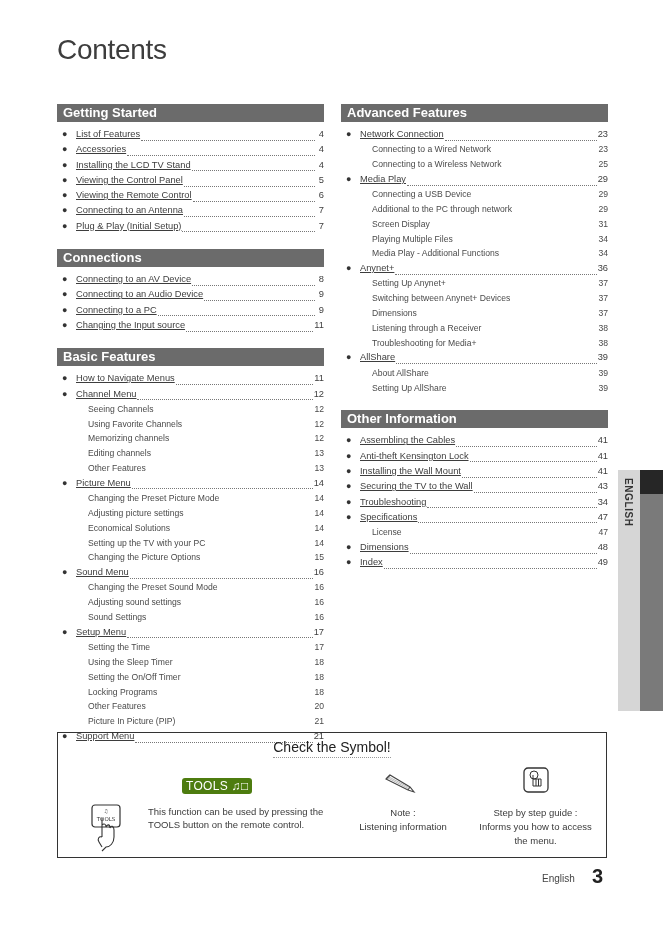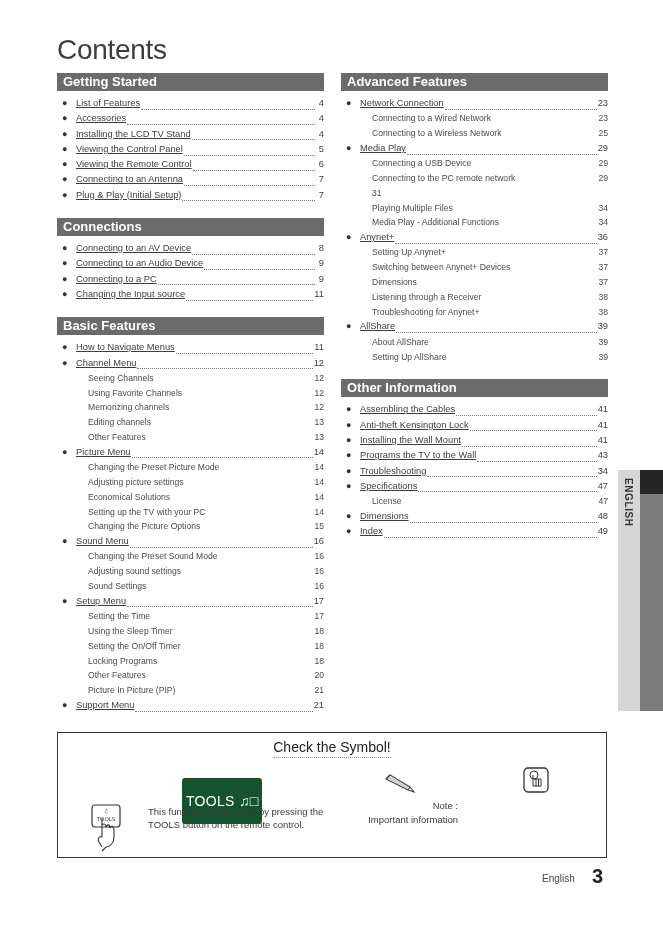--- a/index.html
+++ b/index.html
@@ -5,21 +5,21 @@
     * { box-sizing: border-box; margin: 0; padding: 0; }
     html, body { width: 663px; height: 941px; background: #ffffff; overflow: hidden; }
     body { position: relative; font-family: "Liberation Sans", sans-serif; color: #3a3a3a; }
 
     .page-title {
       position: absolute; left: 57px; top: 34px;
       font-family: "Liberation Sans", sans-serif;
       font-size: 28px; font-weight: 300; color: #3d3d3d; letter-spacing: -0.3px;
     }
 
-    .col { position: absolute; width: 267px; }
+    .col { position: absolute; width: 267px; margin-top: 31px; }
     .col-left { left: 57px; top: 73px; }
     .col-right { left: 341px; top: 73px; }
 
     .section { margin-bottom: 15px; }
     .section-header {
       background: #6b6b6b; color: #ffffff;
       font-size: 13px; font-weight: bold;
       height: 18px; line-height: 18px;
       padding-left: 6px;
       margin-bottom: 5px;
@@ -66,31 +66,31 @@
       border: 1px solid #333;
     }
     .symbol-title {
       position: absolute; left: 0; right: 0; top: 6px; text-align: center;
       font-size: 14px; color: #222;
     }
     .symbol-title span { border-bottom: 1px dotted #999; padding-bottom: 2px; }
 
     .tools-badge {
       position: absolute; left: 124px; top: 45px;
-      background: #14532d; color: #fff; font-size: 14px;
-      padding: 15px 4px; border-radius: 3px; letter-spacing: 0.3px;
+      background: #4d7c0f; color: #fff; font-size: 12px;
+      padding: 1px 4px; border-radius: 3px; letter-spacing: 0.3px;
     }
     .remote-icon { position: absolute; left: 30px; top: 70px; width: 38px; height: 50px; }
     .tools-desc {
       position: absolute; left: 90px; top: 72px; width: 195px;
       font-size: 9.5px; line-height: 13px; color: #3a3a3a;
     }
     .note-icon { position: absolute; left: 324px; top: 40px; width: 36px; height: 22px; }
     .note-desc {
-      position: absolute; left: 290px; top: 66px; width: 110px; text-align: right;
+      position: absolute; left: 290px; top: 73px; width: 110px; text-align: center;
       font-size: 9.5px; line-height: 14px; color: #3a3a3a;
     }
     .step-icon { position: absolute; left: 465px; top: 34px; width: 26px; height: 26px; }
     .step-desc {
       position: absolute; left: 410px; top: 73px; width: 135px; text-align: center;
       font-size: 9.5px; line-height: 14px; color: #3a3a3a;
     }
 
     .footer-lang { position: absolute; left: 542px; top: 873px; font-size: 10px; color: #444; }
     .footer-page { position: absolute; left: 592px; top: 865px; font-size: 20px; font-weight: bold; color: #222; }
@@ -317,24 +317,25 @@
           <span class="bullet">●</span>
           <span class="label">Media Play</span>
           <span class="dots"></span>
           <span class="page">29</span>
         </li>
         <li class="toc-sub">
           <span class="label">Connecting a USB Device</span>
           <span class="page">29</span>
         </li>
         <li class="toc-sub">
-          <span class="label">Connecting to the PC remote network</span>
+          <span class="label">Additional to the PC through network</span>
           <span class="page">29</span>
         </li>
         <li class="toc-sub">
+          <span class="label">Screen Display</span>
           <span class="page">31</span>
         </li>
         <li class="toc-sub">
           <span class="label">Playing Multiple Files</span>
           <span class="page">34</span>
         </li>
         <li class="toc-sub">
           <span class="label">Media Play - Additional Functions</span>
           <span class="page">34</span>
         </li>
@@ -354,21 +355,21 @@
         </li>
         <li class="toc-sub">
           <span class="label">Dimensions</span>
           <span class="page">37</span>
         </li>
         <li class="toc-sub">
           <span class="label">Listening through a Receiver</span>
           <span class="page">38</span>
         </li>
         <li class="toc-sub">
-          <span class="label">Troubleshooting for Anynet+</span>
+          <span class="label">Troubleshooting for Media+</span>
           <span class="page">38</span>
         </li>
         <li class="toc-item">
           <span class="bullet">●</span>
           <span class="label">AllShare</span>
           <span class="dots"></span>
           <span class="page">39</span>
         </li>
         <li class="toc-sub">
           <span class="label">About AllShare</span>
@@ -396,21 +397,21 @@
           <span class="page">41</span>
         </li>
         <li class="toc-item">
           <span class="bullet">●</span>
           <span class="label">Installing the Wall Mount</span>
           <span class="dots"></span>
           <span class="page">41</span>
         </li>
         <li class="toc-item">
           <span class="bullet">●</span>
-          <span class="label">Programs the TV to the Wall</span>
+          <span class="label">Securing the TV to the Wall</span>
           <span class="dots"></span>
           <span class="page">43</span>
         </li>
         <li class="toc-item">
           <span class="bullet">●</span>
           <span class="label">Troubleshooting</span>
           <span class="dots"></span>
           <span class="page">34</span>
         </li>
         <li class="toc-item">
@@ -471,24 +472,29 @@
   </div>
 
   <svg class="note-icon" viewBox="0 0 36 22">
     <path d="M4 6 L26 17 L32 19 L28 14 L8 2 Z" fill="none" stroke="#444" stroke-width="1.1"></path>
     <path d="M4 6 L8 2" stroke="#444" stroke-width="1.1"></path>
     <path d="M7 4 L28 15 M6 5 L27 16" stroke="#888" stroke-width="0.6"></path>
     <path d="M28 14 L26 17" stroke="#444" stroke-width="1"></path>
   </svg>
   <div class="note-desc">
     <div>Note :</div>
-    <div>Important information</div>
+    <div>Listening information</div>
   </div>
 
   <svg class="step-icon" viewBox="0 0 26 26">
     <rect x="1" y="1" width="24" height="24" rx="4" fill="none" stroke="#333" stroke-width="1.3"></rect>
     <circle cx="11" cy="8" r="4" fill="none" stroke="#333" stroke-width="1"></circle>
     <path d="M10 8 L10 19 L18 19 L18 12 M10 12 L13 12 L13 19 M13 12 L15.5 12 L15.5 19 M15.5 12 L18 12" fill="none" stroke="#333" stroke-width="1"></path>
   </svg>
+  <div class="step-desc">
+    <div>Step by step guide :</div>
+    <div>Informs you how to access</div>
+    <div>the menu.</div>
+  </div>
 </div>
 
 <div class="footer-lang">English</div>
 <div class="footer-page">3</div>
 
 </body></html>

